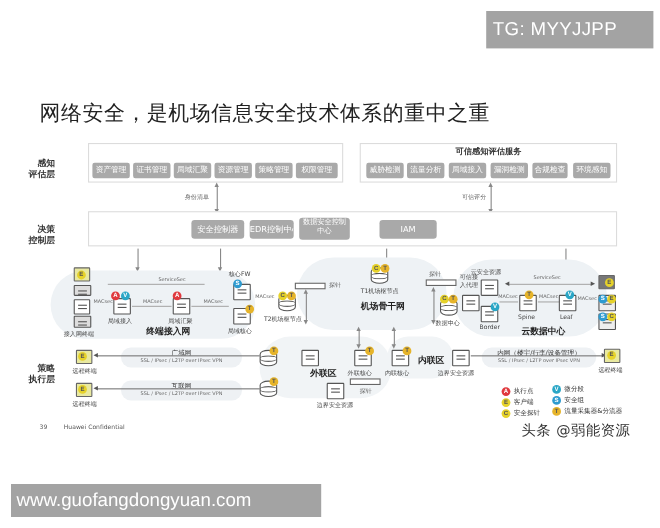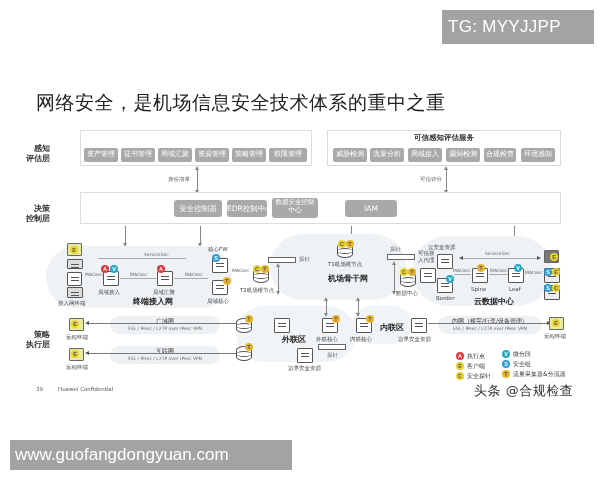--- a/index.html
+++ b/index.html
@@ -296,15 +296,15 @@
   <span class="badge b-S">S</span>
   <span>安全组</span>
 </div>
 <div class="legend-item" style="left:502px; top:369px;">
   <span class="badge b-T">T</span>
   <span>流量采集器&amp;分流器</span>
 </div>
 
 <div class="abs footer-page">39</div>
 <div class="abs footer-conf">Huawei Confidential</div>
-<div class="abs toutiao">头条 @合规检查</div>
+<div class="abs toutiao">头条 @弱能资源</div>
 
 <div class="abs url-badge">www.guofangdongyuan.com</div>
 
 </body></html>

